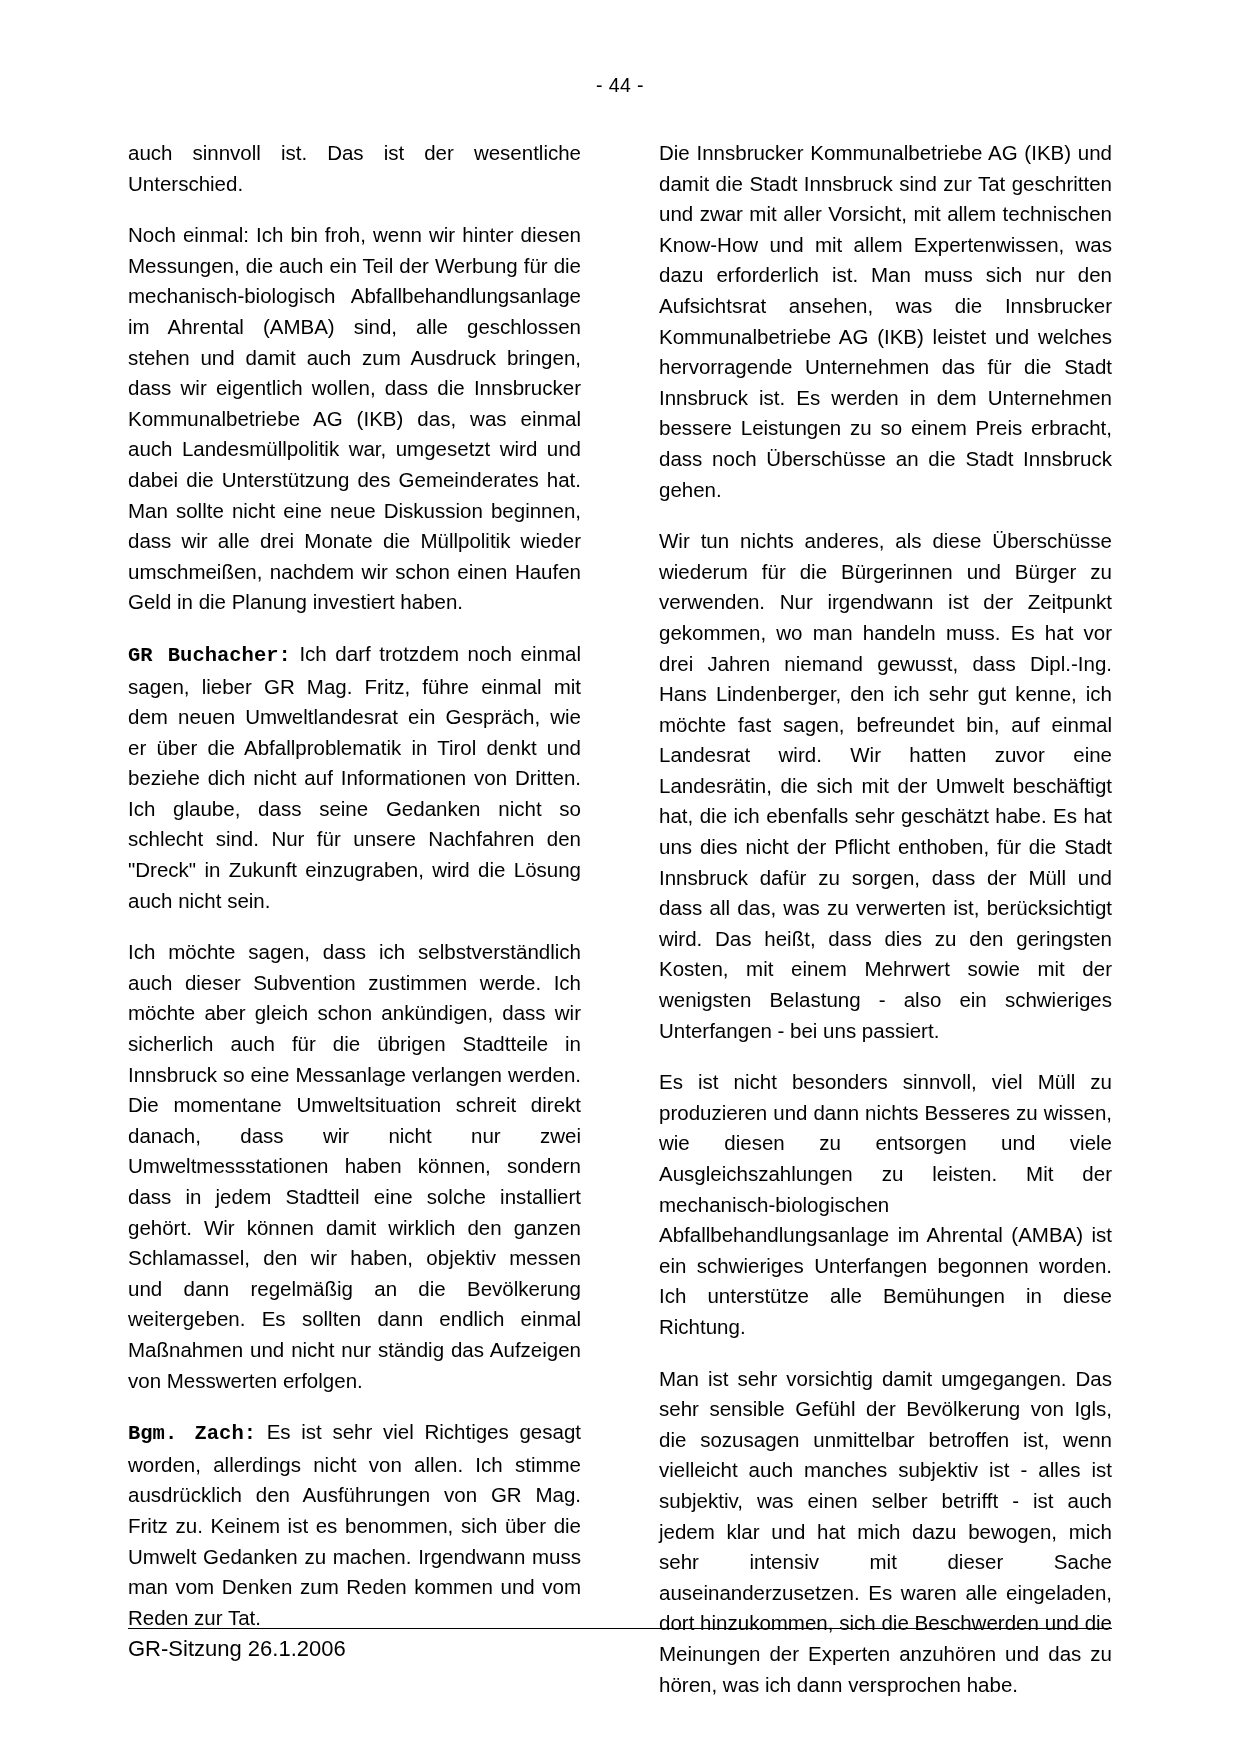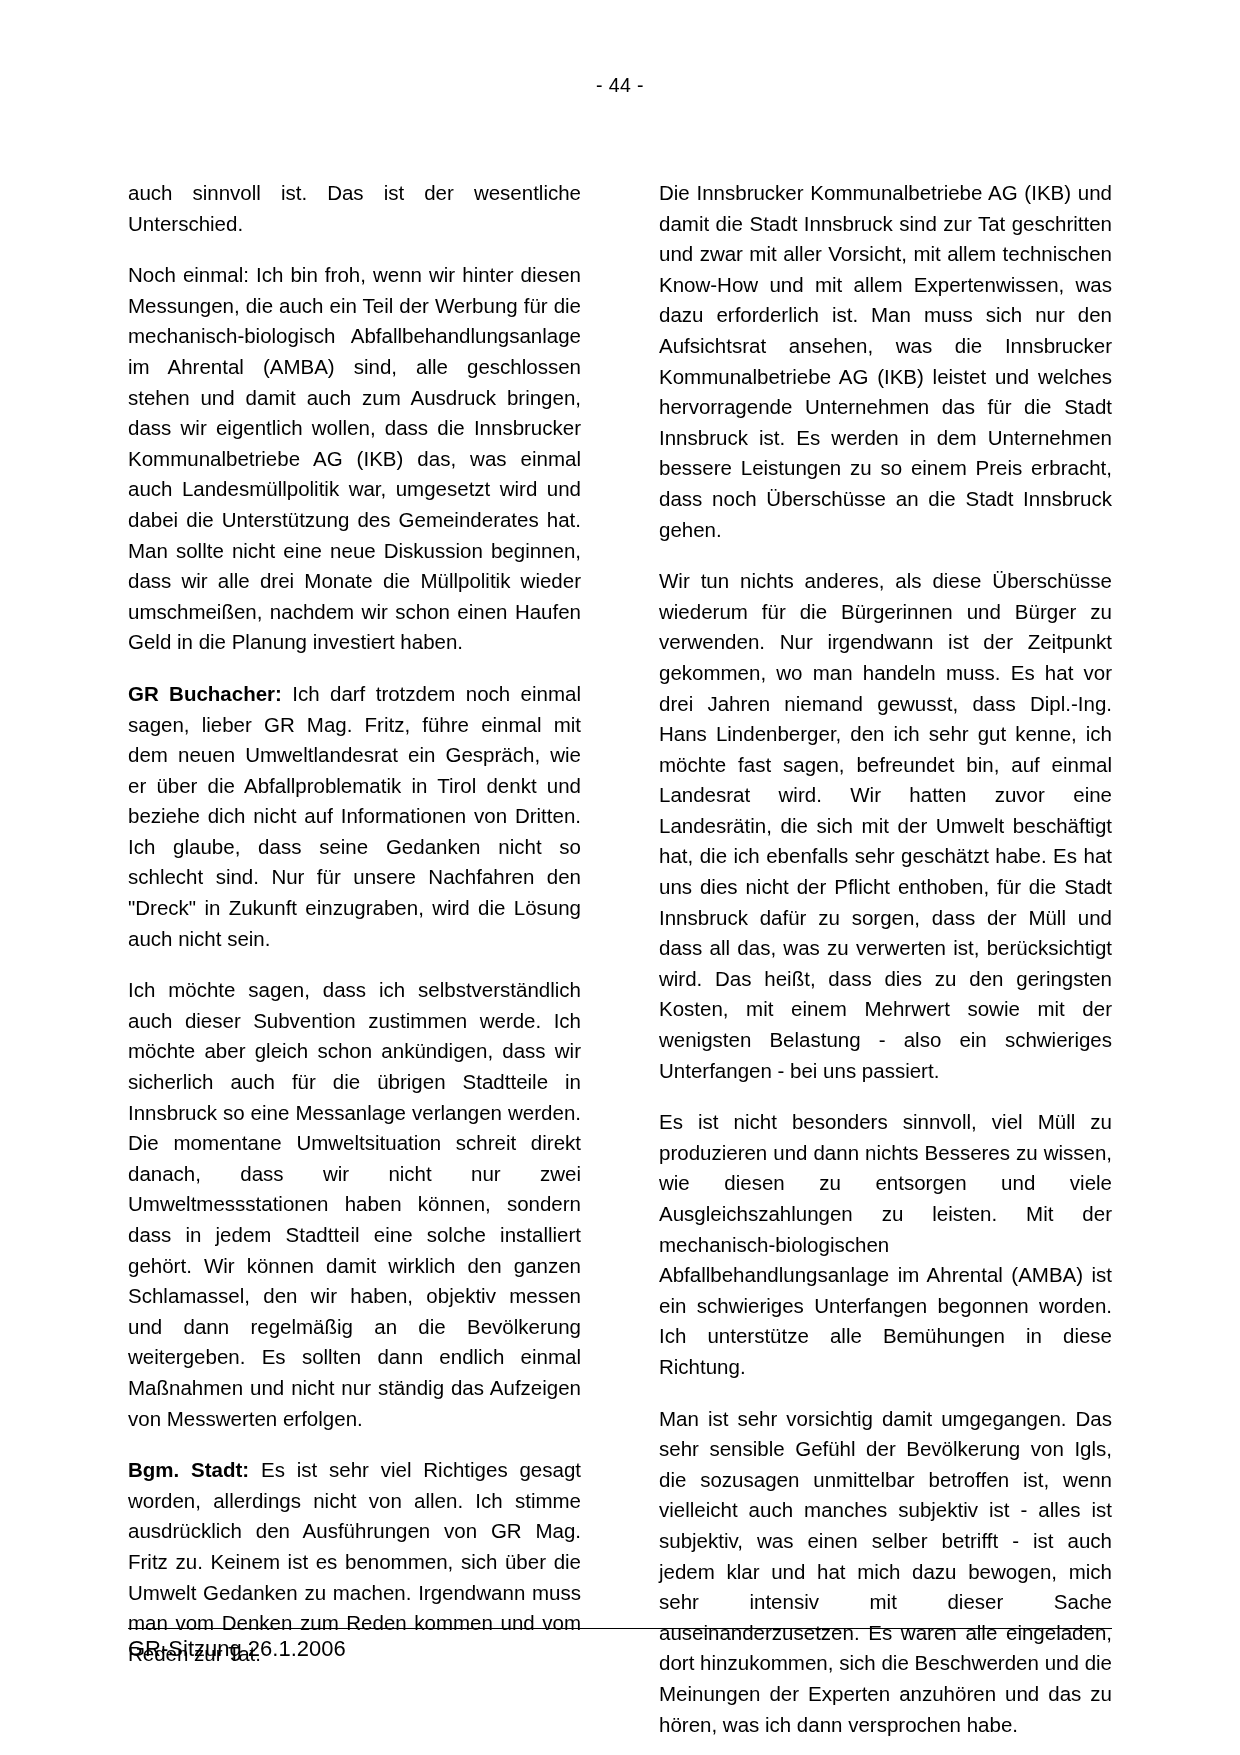--- a/index.html
+++ b/index.html
@@ -31,35 +31,34 @@
     font-size: 19.5px;
     letter-spacing: 0.4px;
   }
   .columns {
     position: absolute;
     top: 122px;
     left: 128px;
     width: 984px;
     display: flex;
     gap: 78px;
-    margin-top: 40px;
   }
   .col {
     width: 453px;
   }
   p {
     margin: 0 0 21px 0;
     font-size: 20.5px;
     line-height: 30.6px;
     text-align: justify;
     text-justify: inter-word;
     hyphens: manual;
   }
   p:last-child { margin-bottom: 0; }
-  .speaker { font-weight: bold; }
+  .speaker { font-weight: bold; font-family: Liberation Mono, monospace; }
   .footer-rule {
     position: absolute;
     left: 128px;
     top: 1612px;
     width: 984px;
     height: 1px;
     background: #000000;
   }
   .footer-text {
     position: absolute;
@@ -76,21 +75,21 @@
 
   <div class="page-number">- 44 -</div>
 
   <div class="columns">
 
     <div class="col">
       <p>auch sinnvoll ist. Das ist der wesentliche Unterschied.</p>
       <p>Noch einmal: Ich bin froh, wenn wir hinter diesen Messungen, die auch ein Teil der Werbung für die mechanisch-biologisch Abfallbehandlungsanlage im Ahrental (AMBA) sind, alle geschlossen stehen und damit auch zum Ausdruck bringen, dass wir eigentlich wollen, dass die Innsbrucker Kommunalbetriebe AG (IKB) das, was einmal auch Landesmüllpolitik war, umgesetzt wird und dabei die Unterstützung des Gemeinderates hat. Man sollte nicht eine neue Diskussion beginnen, dass wir alle drei Monate die Müllpolitik wieder umschmeißen, nachdem wir schon einen Haufen Geld in die Planung investiert haben.</p>
       <p><span class="speaker">GR Buchacher:</span> <span>Ich darf trotzdem noch einmal sagen, lieber GR Mag. Fritz, führe einmal mit dem neuen Umweltlandesrat ein Gespräch, wie er über die Abfallproblematik in Tirol denkt und beziehe dich nicht auf Informationen von Dritten. Ich glaube, dass seine Gedanken nicht so schlecht sind. Nur für unsere Nachfahren den "Dreck" in Zukunft einzugraben, wird die Lösung auch nicht sein.</span></p>
       <p>Ich möchte sagen, dass ich selbstverständlich auch dieser Subvention zustimmen werde. Ich möchte aber gleich schon ankündigen, dass wir sicherlich auch für die übrigen Stadtteile in Innsbruck so eine Messanlage verlangen werden. Die momentane Umweltsituation schreit direkt danach, dass wir nicht nur zwei Umweltmessstationen haben können, sondern dass in jedem Stadtteil eine solche installiert gehört. Wir können damit wirklich den ganzen Schlamassel, den wir haben, objektiv messen und dann regelmäßig an die Bevölkerung weitergeben. Es sollten dann endlich einmal Maßnahmen und nicht nur ständig das Aufzeigen von Messwerten erfolgen.</p>
-      <p><span class="speaker">Bgm. Stadt:</span> <span>Es ist sehr viel Richtiges gesagt worden, allerdings nicht von allen. Ich stimme ausdrücklich den Ausführungen von GR Mag. Fritz zu. Keinem ist es benommen, sich über die Umwelt Gedanken zu machen. Irgendwann muss man vom Denken zum Reden kommen und vom Reden zur Tat.</span></p>
+      <p><span class="speaker">Bgm. Zach:</span> <span>Es ist sehr viel Richtiges gesagt worden, allerdings nicht von allen. Ich stimme ausdrücklich den Ausführungen von GR Mag. Fritz zu. Keinem ist es benommen, sich über die Umwelt Gedanken zu machen. Irgendwann muss man vom Denken zum Reden kommen und vom Reden zur Tat.</span></p>
     </div>
 
     <div class="col">
       <p>Die Innsbrucker Kommunalbetriebe AG (IKB) und damit die Stadt Innsbruck sind zur Tat geschritten und zwar mit aller Vorsicht, mit allem technischen Know-How und mit allem Expertenwissen, was dazu erforderlich ist. Man muss sich nur den Aufsichtsrat ansehen, was die Innsbrucker Kommunalbetriebe AG (IKB) leistet und welches hervorragende Unternehmen das für die Stadt Innsbruck ist. Es werden in dem Unternehmen bessere Leistungen zu so einem Preis erbracht, dass noch Überschüsse an die Stadt Innsbruck gehen.</p>
       <p>Wir tun nichts anderes, als diese Überschüsse wiederum für die Bürgerinnen und Bürger zu verwenden. Nur irgendwann ist der Zeitpunkt gekommen, wo man handeln muss. Es hat vor drei Jahren niemand gewusst, dass Dipl.-Ing. Hans Lindenberger, den ich sehr gut kenne, ich möchte fast sagen, befreundet bin, auf einmal Landesrat wird. Wir hatten zuvor eine Landesrätin, die sich mit der Umwelt beschäftigt hat, die ich ebenfalls sehr geschätzt habe. Es hat uns dies nicht der Pflicht enthoben, für die Stadt Innsbruck dafür zu sorgen, dass der Müll und dass all das, was zu verwerten ist, berücksichtigt wird. Das heißt, dass dies zu den geringsten Kosten, mit einem Mehrwert sowie mit der wenigsten Belastung - also ein schwieriges Unterfangen - bei uns passiert.</p>
       <p>Es ist nicht besonders sinnvoll, viel Müll zu produzieren und dann nichts Besseres zu wissen, wie diesen zu entsorgen und viele Ausgleichszahlungen zu leisten. Mit der mechanisch-biologischen Abfallbehandlungsanlage im Ahrental (AMBA) ist ein schwieriges Unterfangen begonnen worden. Ich unterstütze alle Bemühungen in diese Richtung.</p>
       <p>Man ist sehr vorsichtig damit umgegangen. Das sehr sensible Gefühl der Bevölkerung von Igls, die sozusagen unmittelbar betroffen ist, wenn vielleicht auch manches subjektiv ist - alles ist subjektiv, was einen selber betrifft - ist auch jedem klar und hat mich dazu bewogen, mich sehr intensiv mit dieser Sache auseinanderzusetzen. Es waren alle eingeladen, dort hinzukommen, sich die Beschwerden und die Meinungen der Experten anzuhören und das zu hören, was ich dann versprochen habe.</p>
     </div>
 
   </div>

